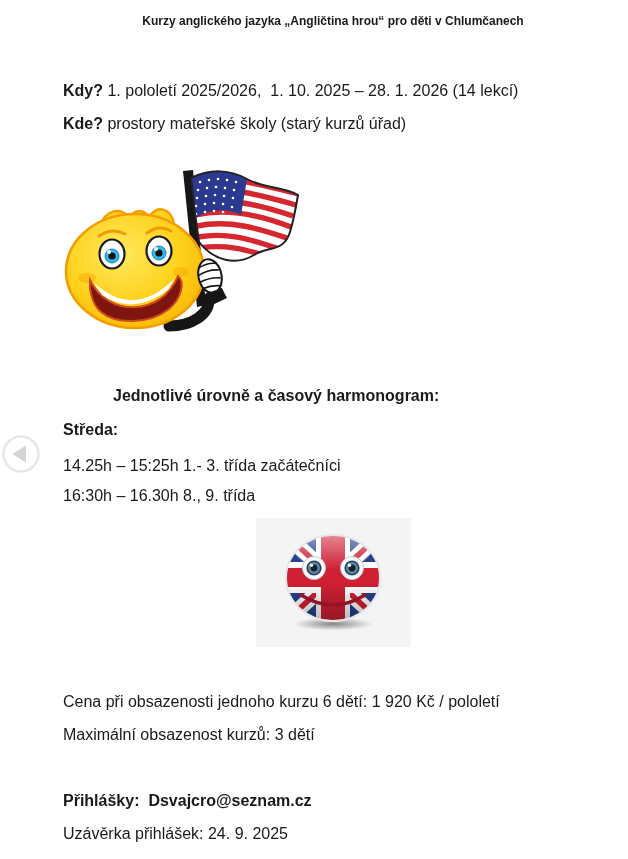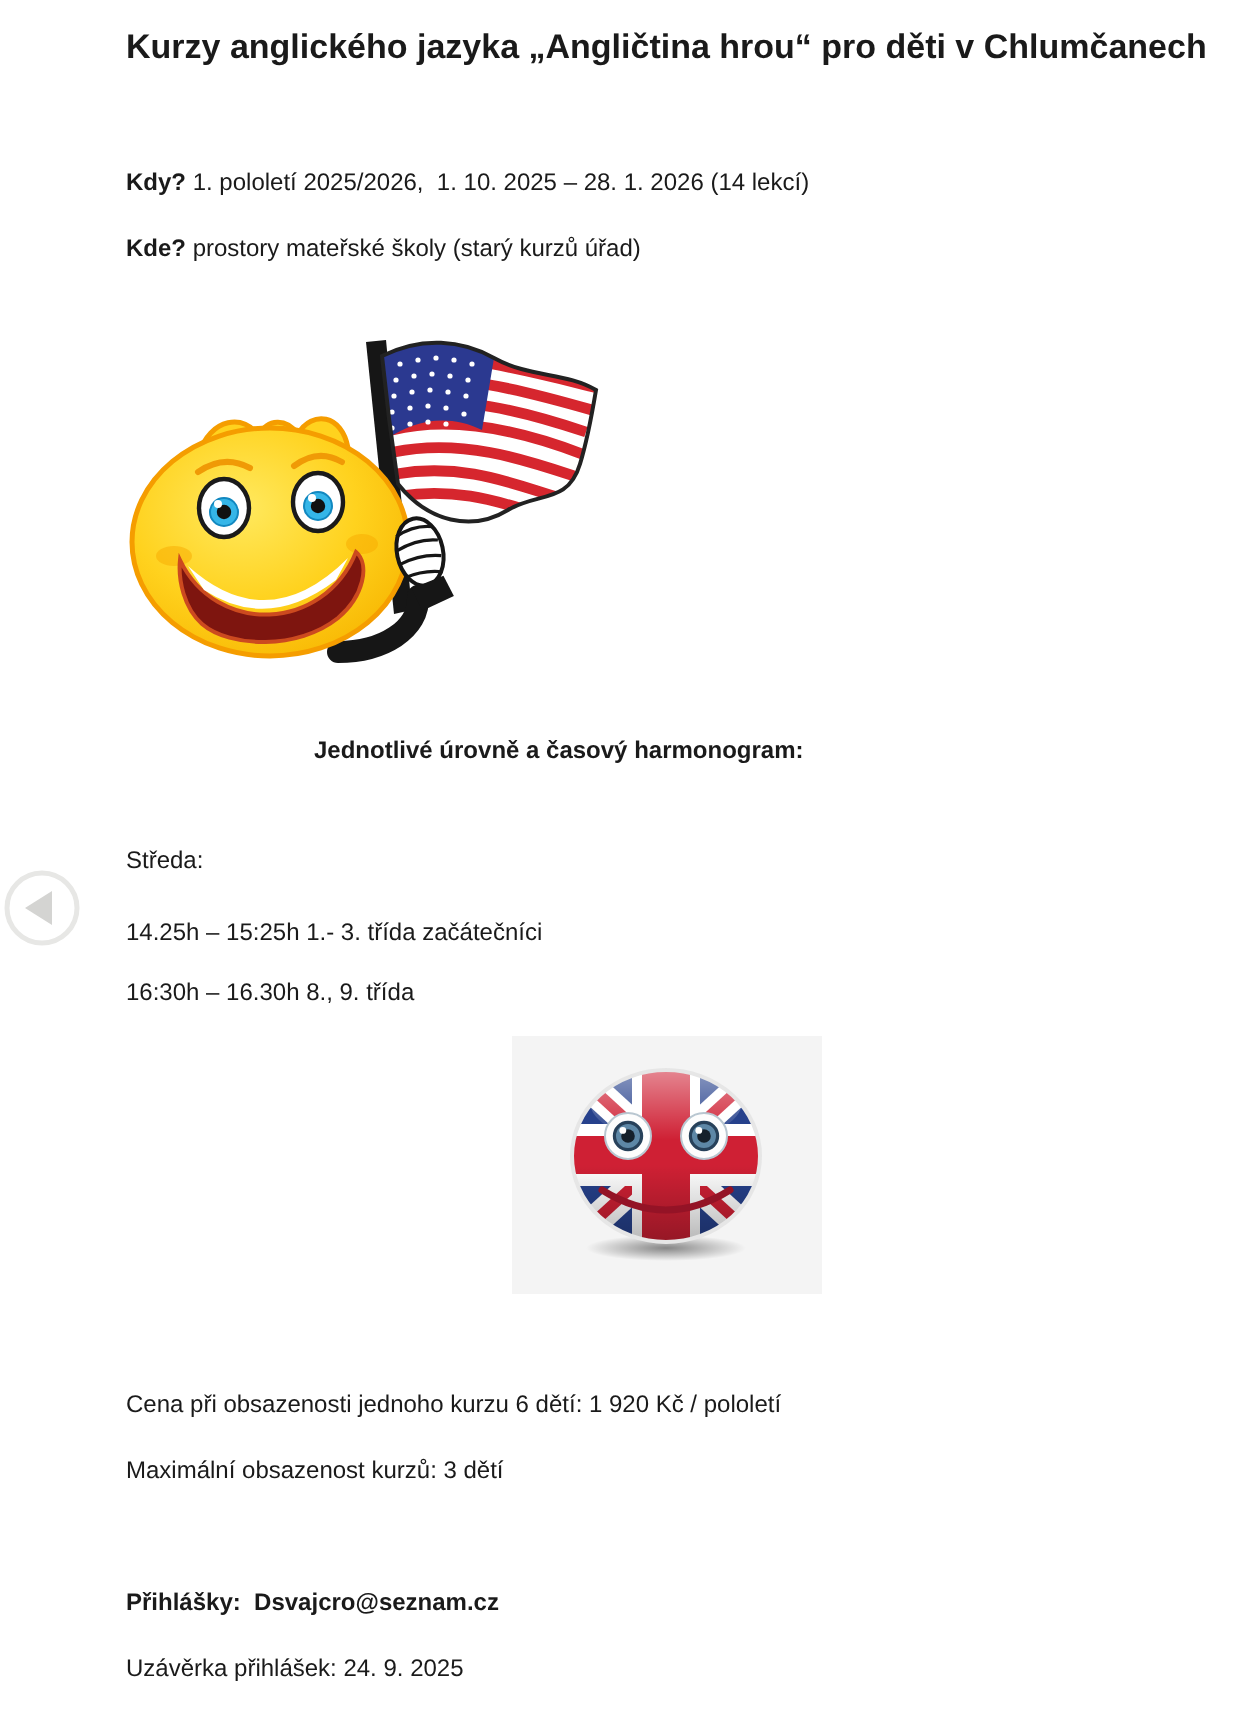--- a/index.html
+++ b/index.html
@@ -2,25 +2,25 @@
 <html><head>
 <meta charset="utf-8">
 <style>
   html,body{margin:0;padding:0;}
   body{
     width:628px;height:859px;position:relative;overflow:hidden;
     background:#ffffff;
     font-family:"Liberation Sans", sans-serif;
     color:#1a1a1a;
   }
-  .line{position:absolute;font-size:12px;white-space:pre;line-height:18px;}
+  .line{position:absolute;font-size:16px;white-space:pre;line-height:18px;}
   .b{font-weight:bold;}
   .title{
     position:absolute;left:63px;top:14px;width:540px;text-align:center;
-    font-size:17px;font-weight:bold;white-space:pre;
+    font-size:12px;font-weight:bold;white-space:pre;
   }
   .img-box{position:absolute;}
   .nav-prev{
     position:absolute;left:1px;top:434px;width:40px;height:40px;
     background:transparent;border:none;padding:0;cursor:pointer;
   }
 </style>
 </head>
 <body>
 
@@ -111,22 +111,22 @@
     </g>
 
     <g transform="rotate(-12 147 110)">
       <ellipse cx="147" cy="110" rx="11.5" ry="17" fill="#ffffff" stroke="#161616" stroke-width="2"></ellipse>
       <path d="M137,100 q10,-4 19,-1 M136,107 q11,-4 21,-1 M136,114 q11,-3 21,0 M137,121 q10,-2 19,1" stroke="#161616" stroke-width="1.6" fill="none"></path>
       <path d="M139,127 l17,-3 l3,11 l-17,4 Z" fill="#161616"></path>
     </g>
   </svg>
 </div>
 
-<div class="line b" style="left:113px;top:366px;margin-left:44px;">Jednotlivé úrovně a časový harmonogram:</div>
-<div class="line" style="left:63px;top:421px;">Středa:</div>
+<div class="line b" style="left:113px;top:387px;">Jednotlivé úrovně a časový harmonogram:</div>
+<div class="line" style="left:63px;top:421px;font-weight:bold;">Středa:</div>
 <div class="line" style="left:63px;top:457px;">14.25h – 15:25h 1.- 3. třída začátečníci</div>
 <div class="line" style="left:63px;top:487px;">16:30h – 16.30h 8., 9. třída</div>
 
 <div class="img-box" style="left:256px;top:518px;width:155px;height:129px;">
   <svg width="155" height="129" viewBox="0 0 155 129">
     <defs>
       <clipPath id="ballClip">
           <ellipse cx="77" cy="60" rx="47" ry="43"></ellipse>
         </clipPath>
       <radialGradient id="shadowG" cx="50%" cy="50%" r="50%">

